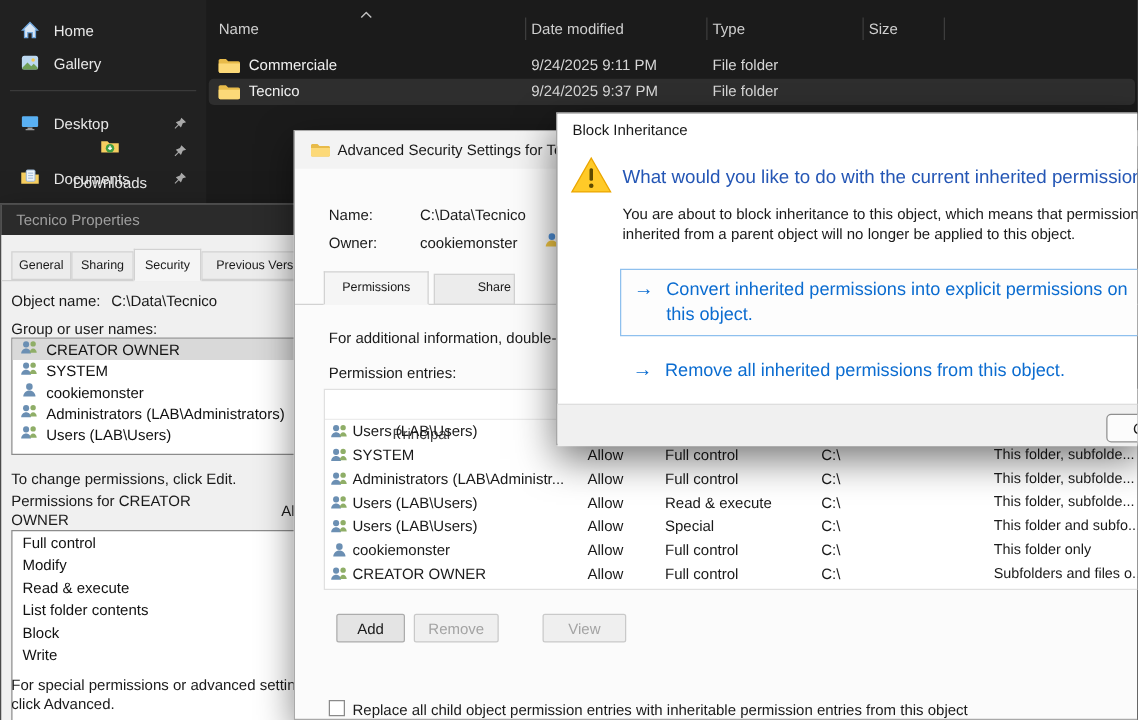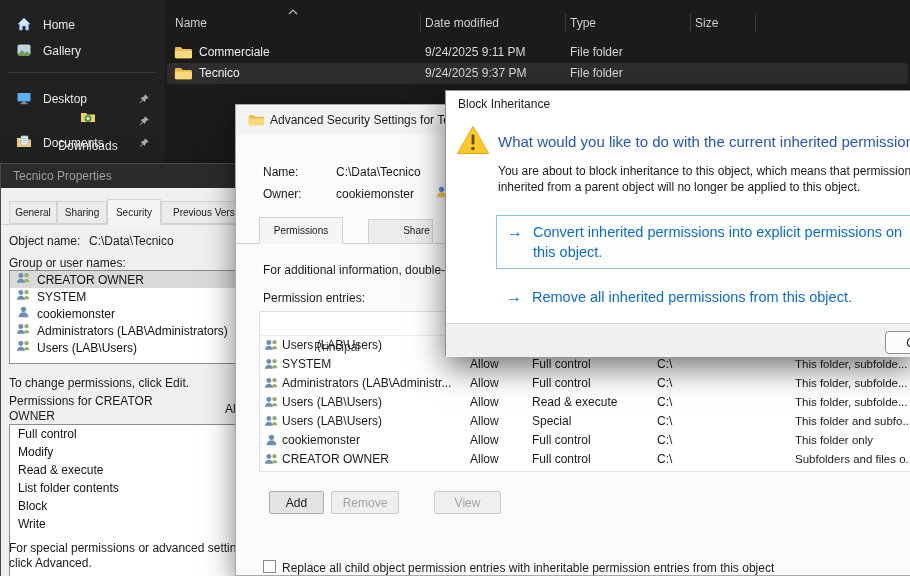--- a/index.html
+++ b/index.html
@@ -266,21 +266,21 @@
     <span class="txt" style="left:27px;top:60px;">Name:</span>
     <span class="txt" style="left:100px;top:60px;">C:\Data\Tecnico</span>
     <span class="txt" style="left:27px;top:82px;">Owner:</span>
     <span class="txt" style="left:100px;top:82px;">cookiemonster</span>
     <span class="abs" style="left:198px;top:80px;"><svg width="15" height="15" viewBox="0 0 16 16">
           <circle cx="8" cy="4.6" r="2.8" fill="#4f8fd6"></circle>
           <path d="M2.8 13c0-2.9 2.3-5.2 5.2-5.2s5.2 2.3 5.2 5.2z" fill="#f2c744"></path>
         </svg></span>
 
     <div class="tab active" style="left:23px;top:112px;width:84px;height:27px;line-height:25px;">Permissions</div>
-    <div class="tab" style="left:132px;top:114px;width:65px;height:25px;padding-left:32px;">Share</div>
+    <div class="tab" style="left:111px;top:114px;width:65px;height:25px;padding-left:32px;">Share</div>
     <div class="tabline"></div>
 
     <span class="txt" style="left:27px;top:158px;width:640px;overflow:hidden;">For additional information, double-click a permission entry. To modify a permission entry, select the entry and click Edit (if available).</span>
     <span class="txt" style="left:27px;top:186px;">Permission entries:</span>
 
     <div class="ptable">
       <div class="pthead">
         <span>Principal</span>
       </div>
       <div class="ptr" style="top:24px;">

